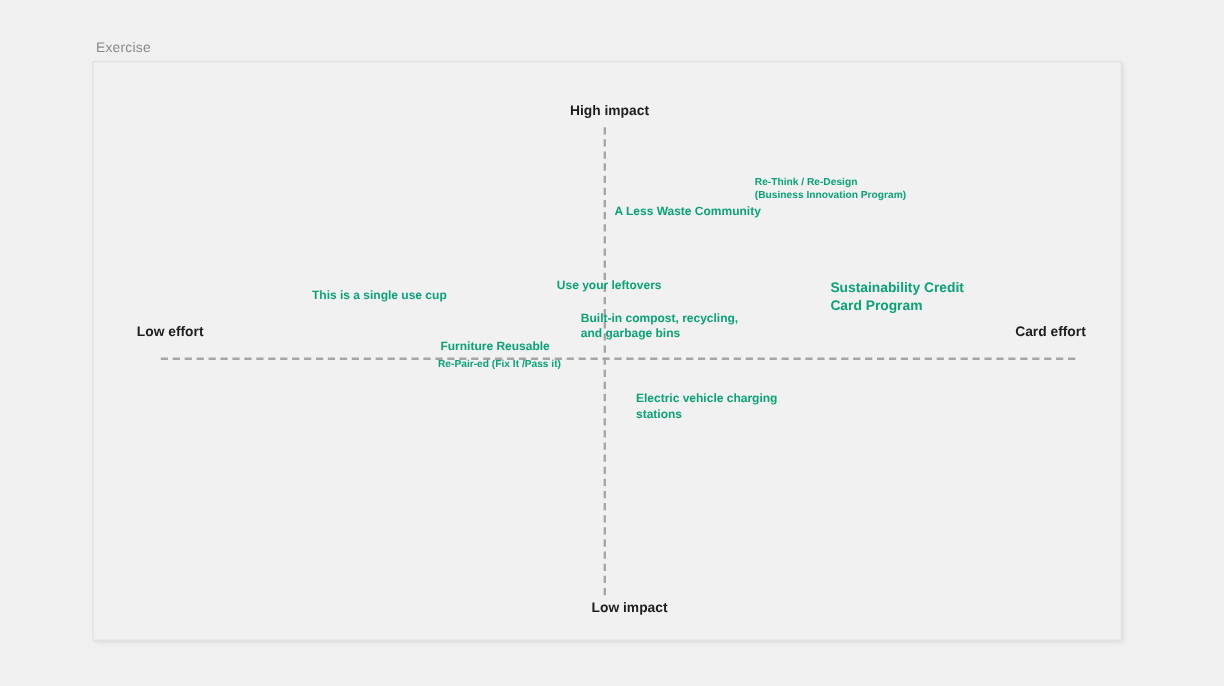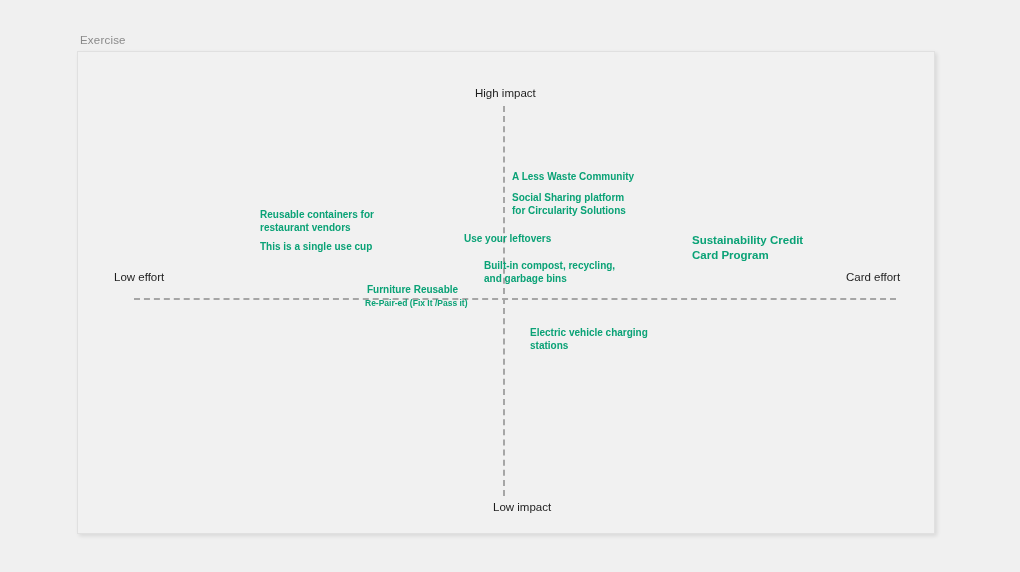--- a/index.html
+++ b/index.html
@@ -58,21 +58,21 @@
     left: 56px;
     top: 246px;
     width: 762px;
     height: 0;
     border-top: 2px dashed #a6a6a6;
   }
   
   .axis-cap {
     position: absolute;
     font-size: 11.5px;
-    font-weight: normal;
+    font-weight: bold;
     color: #1d1d1d;
     white-space: nowrap;
   }
   .cap-high-impact { left: 397px; top: 35px; }
   .cap-low-impact  { left: 415px; top: 449px; }
   .cap-low-effort  { left: 36px;  top: 219px; }
   .cap-high-effort { left: 768px; top: 219px; }
 
   
   .note {
@@ -110,29 +110,27 @@
     <div class="matrix">
 
       <div class="axis-v"></div>
       <div class="axis-h"></div>
 
       <div class="axis-cap cap-high-impact">High impact</div>
       <div class="axis-cap cap-low-impact">Low impact</div>
       <div class="axis-cap cap-low-effort">Low effort</div>
       <div class="axis-cap cap-high-effort">Card effort</div>
 
+      <div class="note sm n-rethink">Re-Think / Re-Design
+(Business Innovation Program)</div>
 
       <div class="note n-less-waste">A Less Waste Community</div>
 
 
-      <div class="note n-social">Social Sharing platform
-for Circularity Solutions</div>
 
-      <div class="note n-reusable">Reusable containers for
-restaurant vendors</div>
 
       <div class="note n-leftovers">Use your leftovers</div>
 
       <div class="note lg n-sustain">Sustainability Credit
 Card Program</div>
 
       <div class="note n-singlecup">This is a single use cup</div>
 
       <div class="note n-compost">Built-in compost, recycling,
 and garbage bins</div>

